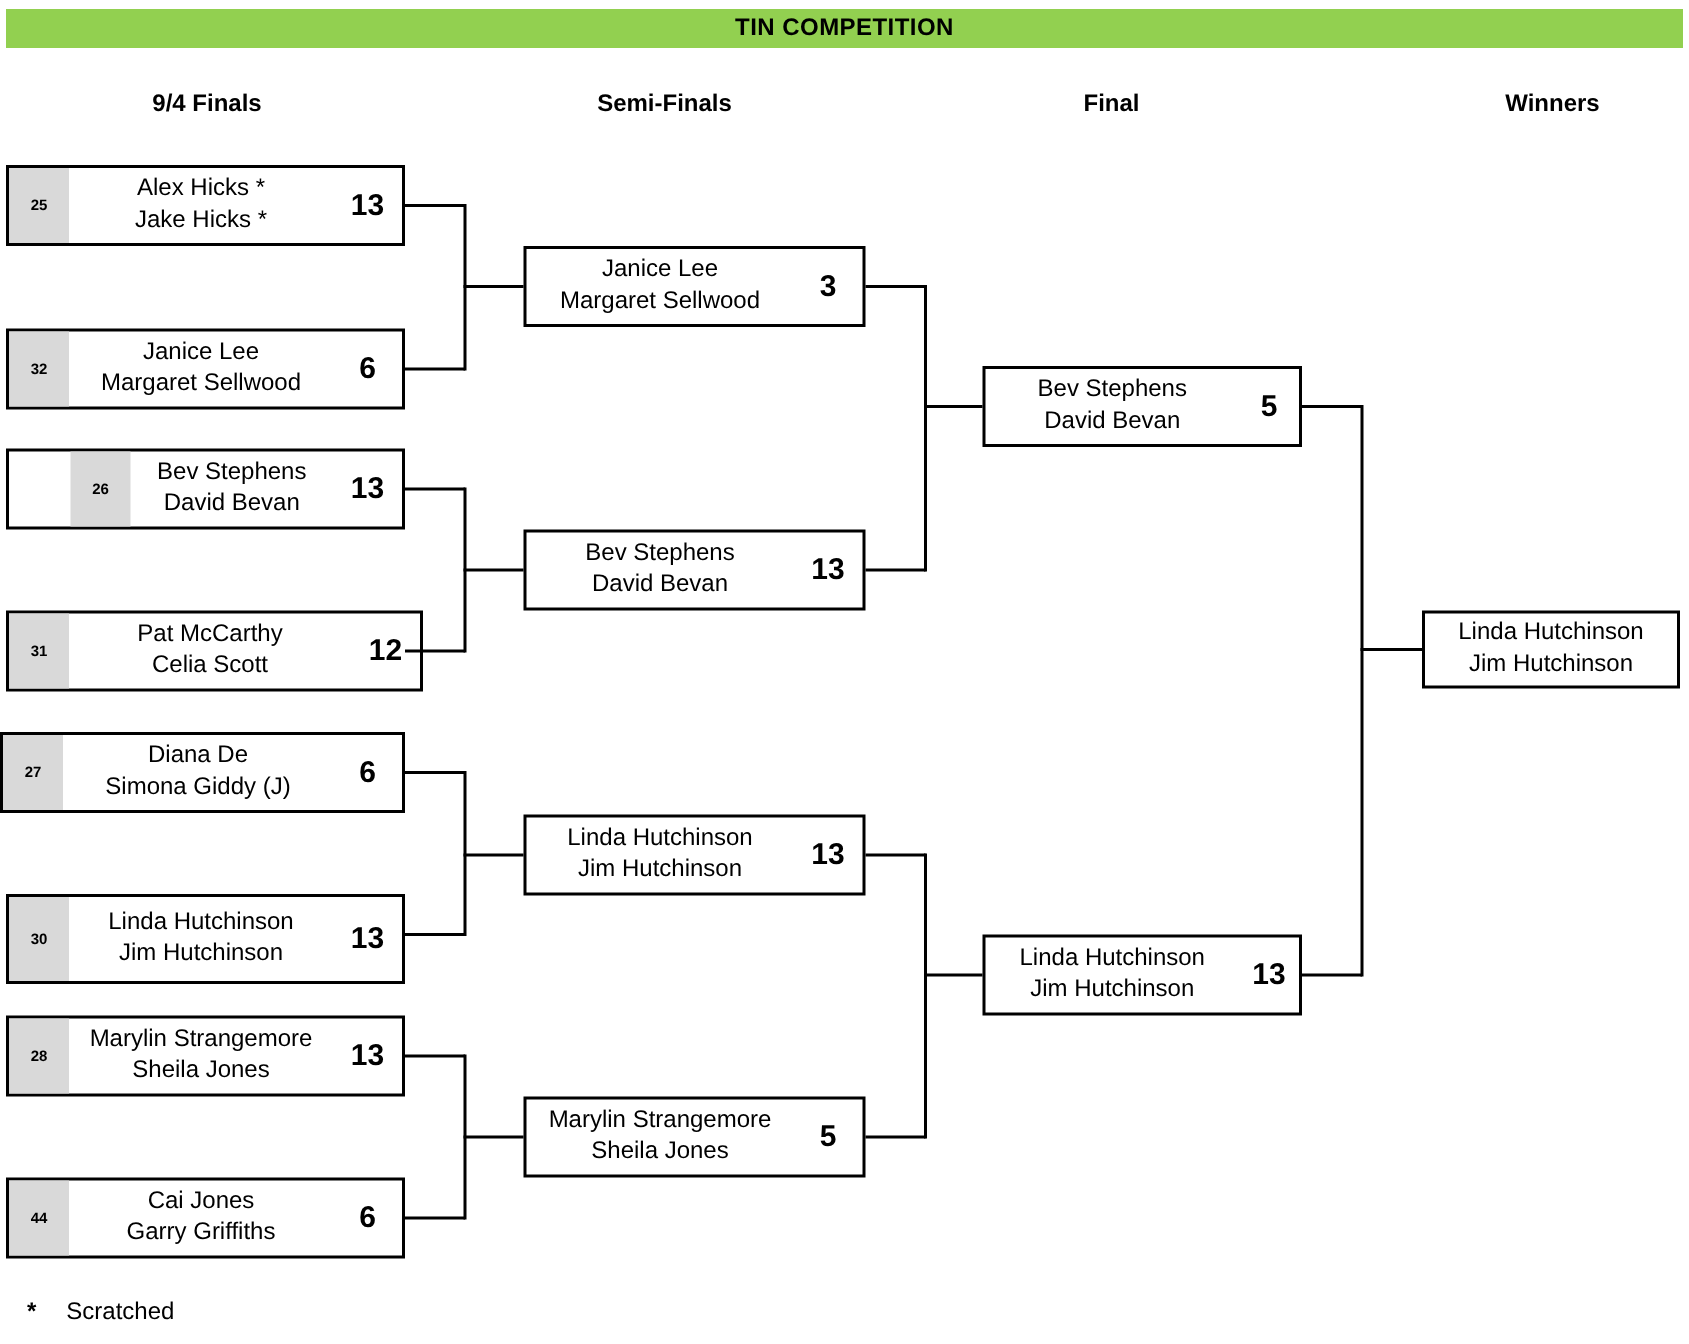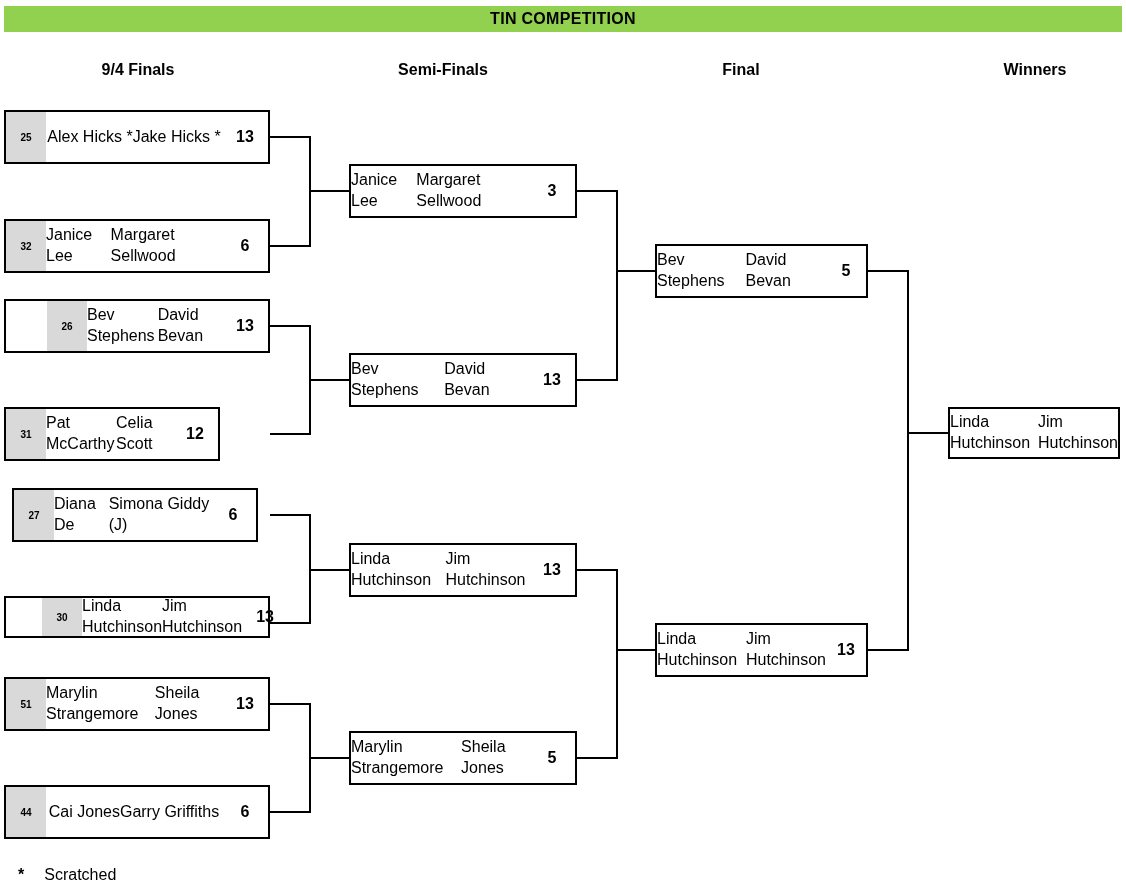--- a/index.html
+++ b/index.html
@@ -19,26 +19,26 @@
   }
   .match {
     position:absolute; border:2px solid #000; background:#fff;
     display:flex; align-items:stretch; box-sizing:border-box;
   }
   .match .seed {
     width:40px; background:var(--seed-gray); display:flex; align-items:center;
     justify-content:center; font-weight:700; font-size:10px; flex:none;
   }
   .match .names {
-    flex:1; display:flex; align-items:center;
+    flex:1; display:flex; flex-direction:column; align-items:center;
     justify-content:center; font-size:16px; line-height:1.3;
   }
   .match .score {
     width:46px; display:flex; align-items:center; justify-content:center;
-    font-weight:700; font-size:16px; flex:none;
+    font-weight:700; font-size:20px; flex:none;
   }
   .hl { position:absolute; height:2px; background:#000; }
   .vl { position:absolute; width:2px; background:#000; }
   .footnote {
     position:absolute; left:18px; top:866px; display:flex; gap:20px;
     font-size:16px; align-items:baseline;
   }
   .footnote .sym { font-weight:700; }
 </style>
 </head>
@@ -75,49 +75,49 @@
 
   <div class="match" style="left:4px; top:299px; width:266px; height:54px;padding-left:41px;">
     <div class="seed">26</div>
     <div class="names">
       <div>Bev Stephens</div>
       <div>David Bevan</div>
     </div>
     <div class="score">13</div>
   </div>
 
-  <div class="match" style="left:4px; top:407px; width:216px; height:54px;">
+  <div class="match" style="left:4px; top:407px; width:278px; height:54px;">
     <div class="seed">31</div>
     <div class="names">
       <div>Pat McCarthy</div>
       <div>Celia Scott</div>
     </div>
     <div class="score">12</div>
   </div>
 
-  <div class="match" style="left:12px; top:488px; width:246px; height:54px;">
+  <div class="match" style="left:0; top:488px; width:270px; height:54px;">
     <div class="seed">27</div>
     <div class="names">
       <div>Diana De</div>
       <div>Simona Giddy (J)</div>
     </div>
     <div class="score">6</div>
   </div>
 
-  <div class="match" style="left:4px; top:596px; width:266px; height:42px;padding-left:36px;">
+  <div class="match" style="left:4px; top:596px; width:266px; height:60px;">
     <div class="seed">30</div>
     <div class="names">
       <div>Linda Hutchinson</div>
       <div>Jim Hutchinson</div>
     </div>
     <div class="score">13</div>
   </div>
 
   <div class="match" style="left:4px; top:677px; width:266px; height:54px;">
-    <div class="seed">51</div>
+    <div class="seed">28</div>
     <div class="names">
       <div>Marylin Strangemore</div>
       <div>Sheila Jones</div>
     </div>
     <div class="score">13</div>
   </div>
 
   <div class="match" style="left:4px; top:785px; width:266px; height:54px;">
     <div class="seed">44</div>
     <div class="names">

